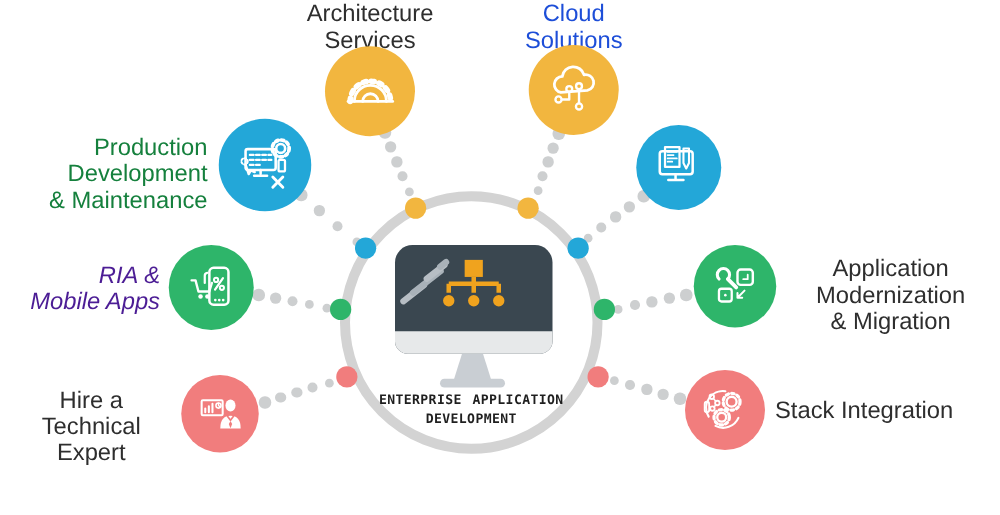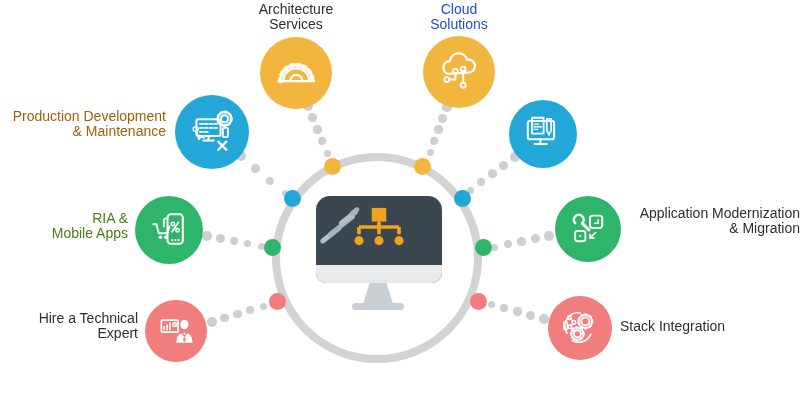--- a/index.html
+++ b/index.html
@@ -31,28 +31,28 @@
   .orgchart{position:absolute;left:37px;top:11px;width:52px;height:40px;}
   .stand-neck{position:absolute;left:363px;top:283px;width:30px;height:21px;background:#C9CED3;
               clip-path:polygon(22% 0,78% 0,100% 100%,0 100%);z-index:4;}
   .stand-base{position:absolute;left:352px;top:303px;width:52px;height:7px;border-radius:3.5px;
               background:#C9CED3;z-index:4;}
   .hub-label{position:absolute;left:277px;top:313px;width:200px;text-align:center;z-index:5;
              font-family:"DejaVu Sans Mono",monospace;font-weight:bold;font-size:10.5px;
              letter-spacing:.3px;word-spacing:2px;line-height:15px;color:#1f1f1f;white-space:pre-line;}
   
   .sat{position:absolute;inset:0;z-index:6;}
-  .lbl{position:absolute;font-size:14px;line-height:1.1;color:#2e2e2e;white-space:pre-line;}
+  .lbl{position:absolute;font-size:19px;line-height:1.1;color:#2e2e2e;white-space:pre-line;}
   .lbl-arch{left:216px;top:2px;width:160px;text-align:center;}
   .lbl-cloud{left:379px;top:2px;width:160px;text-align:center;}
   .lbl-prod{left:0;top:109px;width:166px;text-align:right;}
   .lbl-fullstack{left:585px;top:112px;width:140px;text-align:left;}
   .lbl-ria{left:8px;top:211px;width:120px;text-align:right;}
-  .lbl-appmod{left:625px;top:206px;width:175px;text-align:right;}
-  .lbl-hire{left:8px;top:311px;width:130px;text-align:right;}
+  .lbl-appmod{left:625px;top:206px;width:175px;text-align:center;}
+  .lbl-hire{left:8px;top:311px;width:130px;text-align:center;}
   .lbl-sysint{left:620px;top:319px;width:170px;text-align:left;}
   .circ{position:absolute;border-radius:50%;display:flex;align-items:center;justify-content:center;}
   .circ svg{width:62%;height:62%;}
   .circ-arch{left:260px;top:37px;width:72px;height:72px;}
   .circ-cloud{left:423px;top:36px;width:72px;height:72px;}
   .circ-prod{left:175px;top:95px;width:74px;height:74px;}
   .circ-fullstack{left:509px;top:100px;width:68px;height:68px;}
   .circ-ria{left:135px;top:196px;width:68px;height:68px;}
   .circ-appmod{left:555px;top:196px;width:66px;height:66px;}
   .circ-hire{left:145px;top:300px;width:62px;height:62px;}
@@ -128,20 +128,22 @@
         <rect x="20" y="1" width="16" height="15" fill="#F0A31E"></rect>
         <path d="M28 16V22 M6 22H50 M6 22V30 M28 22V30 M50 22V30" stroke="#F0A31E" stroke-width="4" fill="none"></path>
         <circle cx="6" cy="37" r="5" fill="#F0A31E"></circle>
         <circle cx="28" cy="37" r="5" fill="#F0A31E"></circle>
         <circle cx="50" cy="37" r="5" fill="#F0A31E"></circle>
       </svg>
       <div class="chin"></div>
     </div>
     <div class="stand-neck"></div>
     <div class="stand-base"></div>
+    <div class="hub-label">ENTERPRISE APPLICATION
+DEVELOPMENT</div>
   </div>
 
   <div class="sat">
     <div class="lbl lbl-arch" style="color: rgb(46, 46, 46);">Architecture
 Services</div>
     <div class="circ circ-arch" style="background-color: rgb(242, 182, 63);">
       <svg class="icon" viewBox="0 0 40 40">
         <path d="M5.5 27 A14.5 14.5 0 0 1 34.5 27" stroke-width="4" stroke-dasharray="2.2 3.6"></path>
         <path d="M8.5 27 A11.5 11.5 0 0 1 31.5 27"></path>
         <path d="M14.5 27 A5.5 5.5 0 0 1 25.5 27"></path>
@@ -160,21 +162,21 @@
         <path d="M16.5 21.2 V26.5 H11.2" stroke-width="1.7"></path>
         <circle cx="8.8" cy="26.5" r="2.2" stroke-width="1.7"></circle>
         <circle cx="23.5" cy="17" r="2.1" stroke-width="1.7"></circle>
         <path d="M23.5 19.2 V29.3" stroke-width="1.7"></path>
         <circle cx="23.5" cy="31.5" r="2.2" stroke-width="1.7"></circle>
       </svg>
     </div>
   </div>
 
   <div class="sat">
-    <div class="lbl lbl-prod" style="color: #a16207;">Production Development
+    <div class="lbl lbl-prod" style="color: #15803d;">Production Development
 &amp; Maintenance</div>
     <div class="circ circ-prod" style="background-color: rgb(35, 167, 216);">
       <svg class="icon" viewBox="0 0 40 40">
         <rect x="6.5" y="9" width="21" height="14.5" rx="1.5" stroke-width="1.8"></rect>
         <path d="M9.5 13 H24.5 M9.5 16.5 H24.5 M9.5 20 H18" stroke-width="1.6" stroke-dasharray="2.6 1.7"></path>
         <path d="M17 23.5 V26 M12.5 27.5 H21.5" stroke-width="1.8"></path>
         <circle cx="31" cy="8.5" r="3.1" stroke-width="1.8"></circle>
         <circle cx="31" cy="8.5" r="5.9" stroke-width="2.6" stroke-dasharray="1.8 2.2"></circle>
         <rect x="29.5" y="16.5" width="4.5" height="8" rx="1" stroke-width="1.6"></rect>
         <circle cx="5.8" cy="17.5" r="2.2" stroke-width="1.4" stroke-dasharray="1.2 1.3"></circle>
@@ -190,21 +192,21 @@
         <rect x="5.5" y="7.5" width="25" height="17.5" rx="2" stroke-width="1.9"></rect>
         <path d="M17.5 25 V28.5 M12 29.5 H23.5" stroke-width="1.9"></path>
         <rect x="9.5" y="4.5" width="11" height="15" stroke-width="1.7"></rect>
         <path d="M11.5 8 H18.5 M11.5 10.5 H16 M11.5 13 H18.5 M11.5 15.5 H15" stroke-width="1.3"></path>
         <path d="M23.5 5.5 h4.2 v11 l-2.1 4.2 l-2.1-4.2 z" stroke-width="1.6"></path>
       </svg>
     </div>
   </div>
 
   <div class="sat">
-    <div class="lbl lbl-ria" style="color: #4d7c0f;">RIA &amp;
+    <div class="lbl lbl-ria" style="color: #4c1d95; font-style: italic;">RIA &amp;
 Mobile Apps</div>
     <div class="circ circ-ria" style="background-color: rgb(46, 181, 106);">
       <svg class="icon" viewBox="0 0 40 40">
         <rect x="18.5" y="5" width="14.5" height="28" rx="3.2" stroke-width="1.9"></rect>
         <circle cx="23" cy="29.5" r="1" fill="#fff" stroke="none"></circle>
         <circle cx="26" cy="29.5" r="1" fill="#fff" stroke="none"></circle>
         <circle cx="29" cy="29.5" r="1" fill="#fff" stroke="none"></circle>
         <path d="M22.8 21.5 L28.8 12.8" stroke-width="1.7"></path>
         <circle cx="23.6" cy="14.2" r="1.6" stroke-width="1.5"></circle>
         <circle cx="28" cy="20.2" r="1.6" stroke-width="1.5"></circle>

